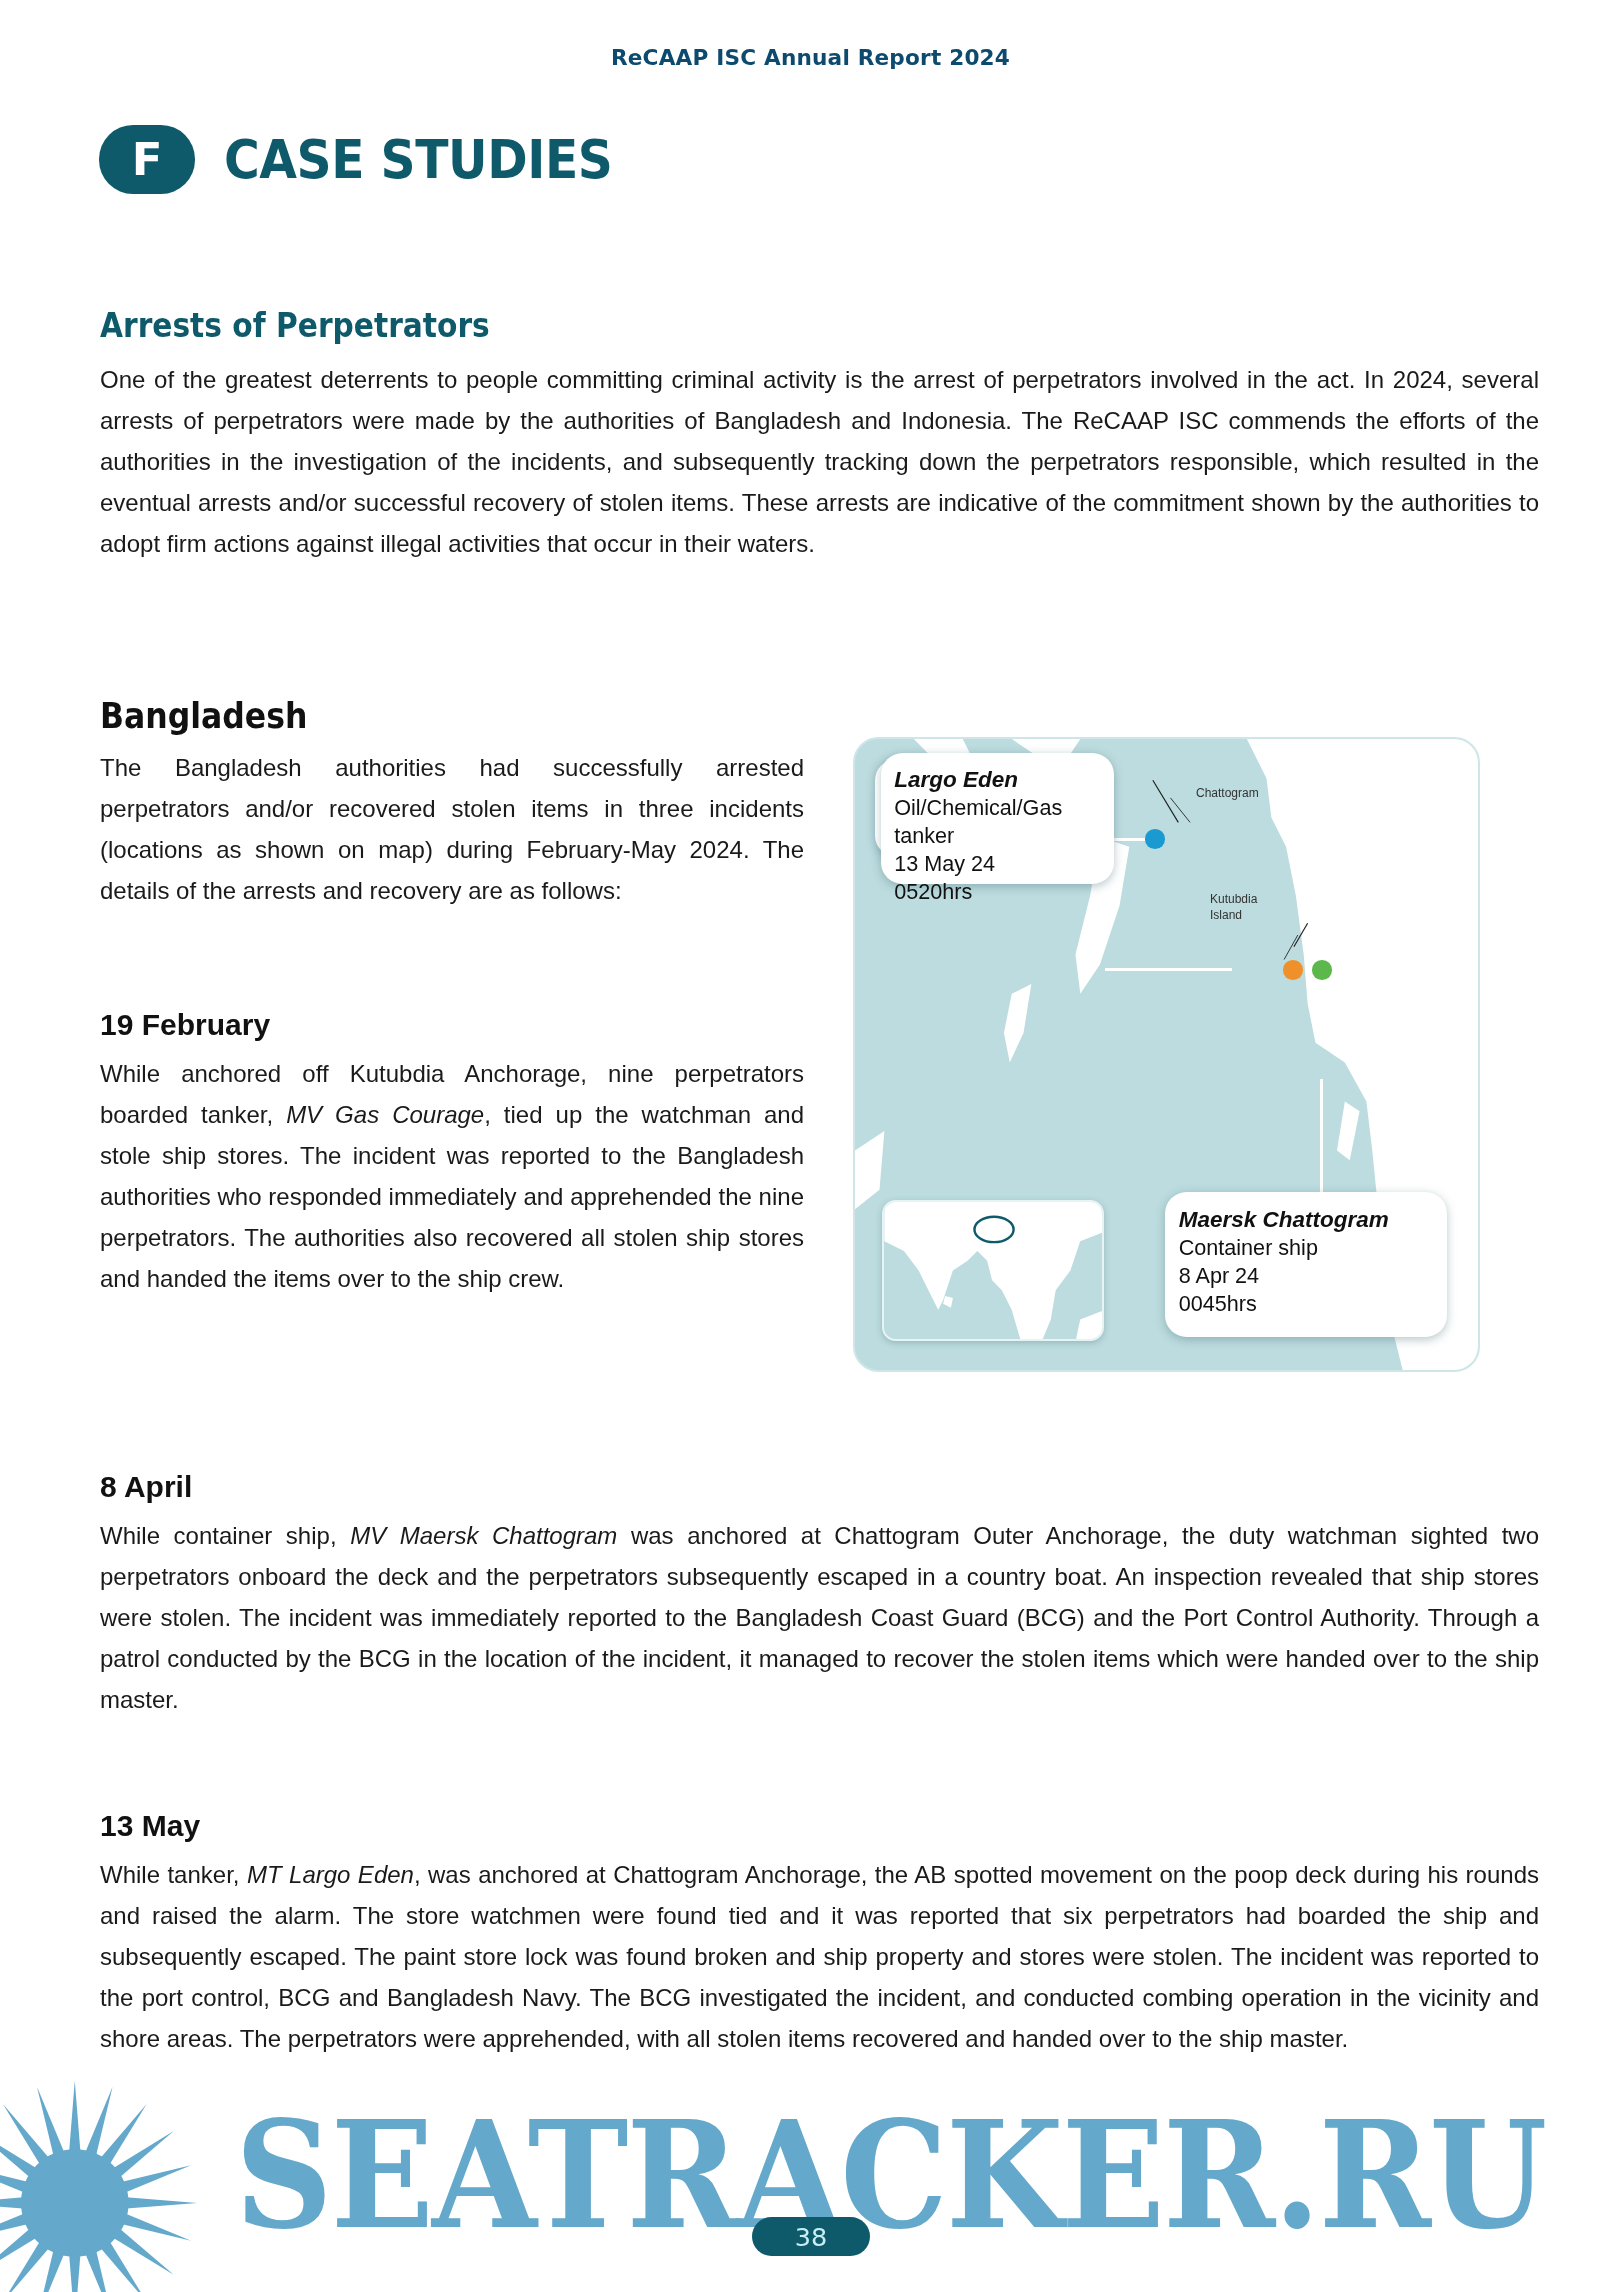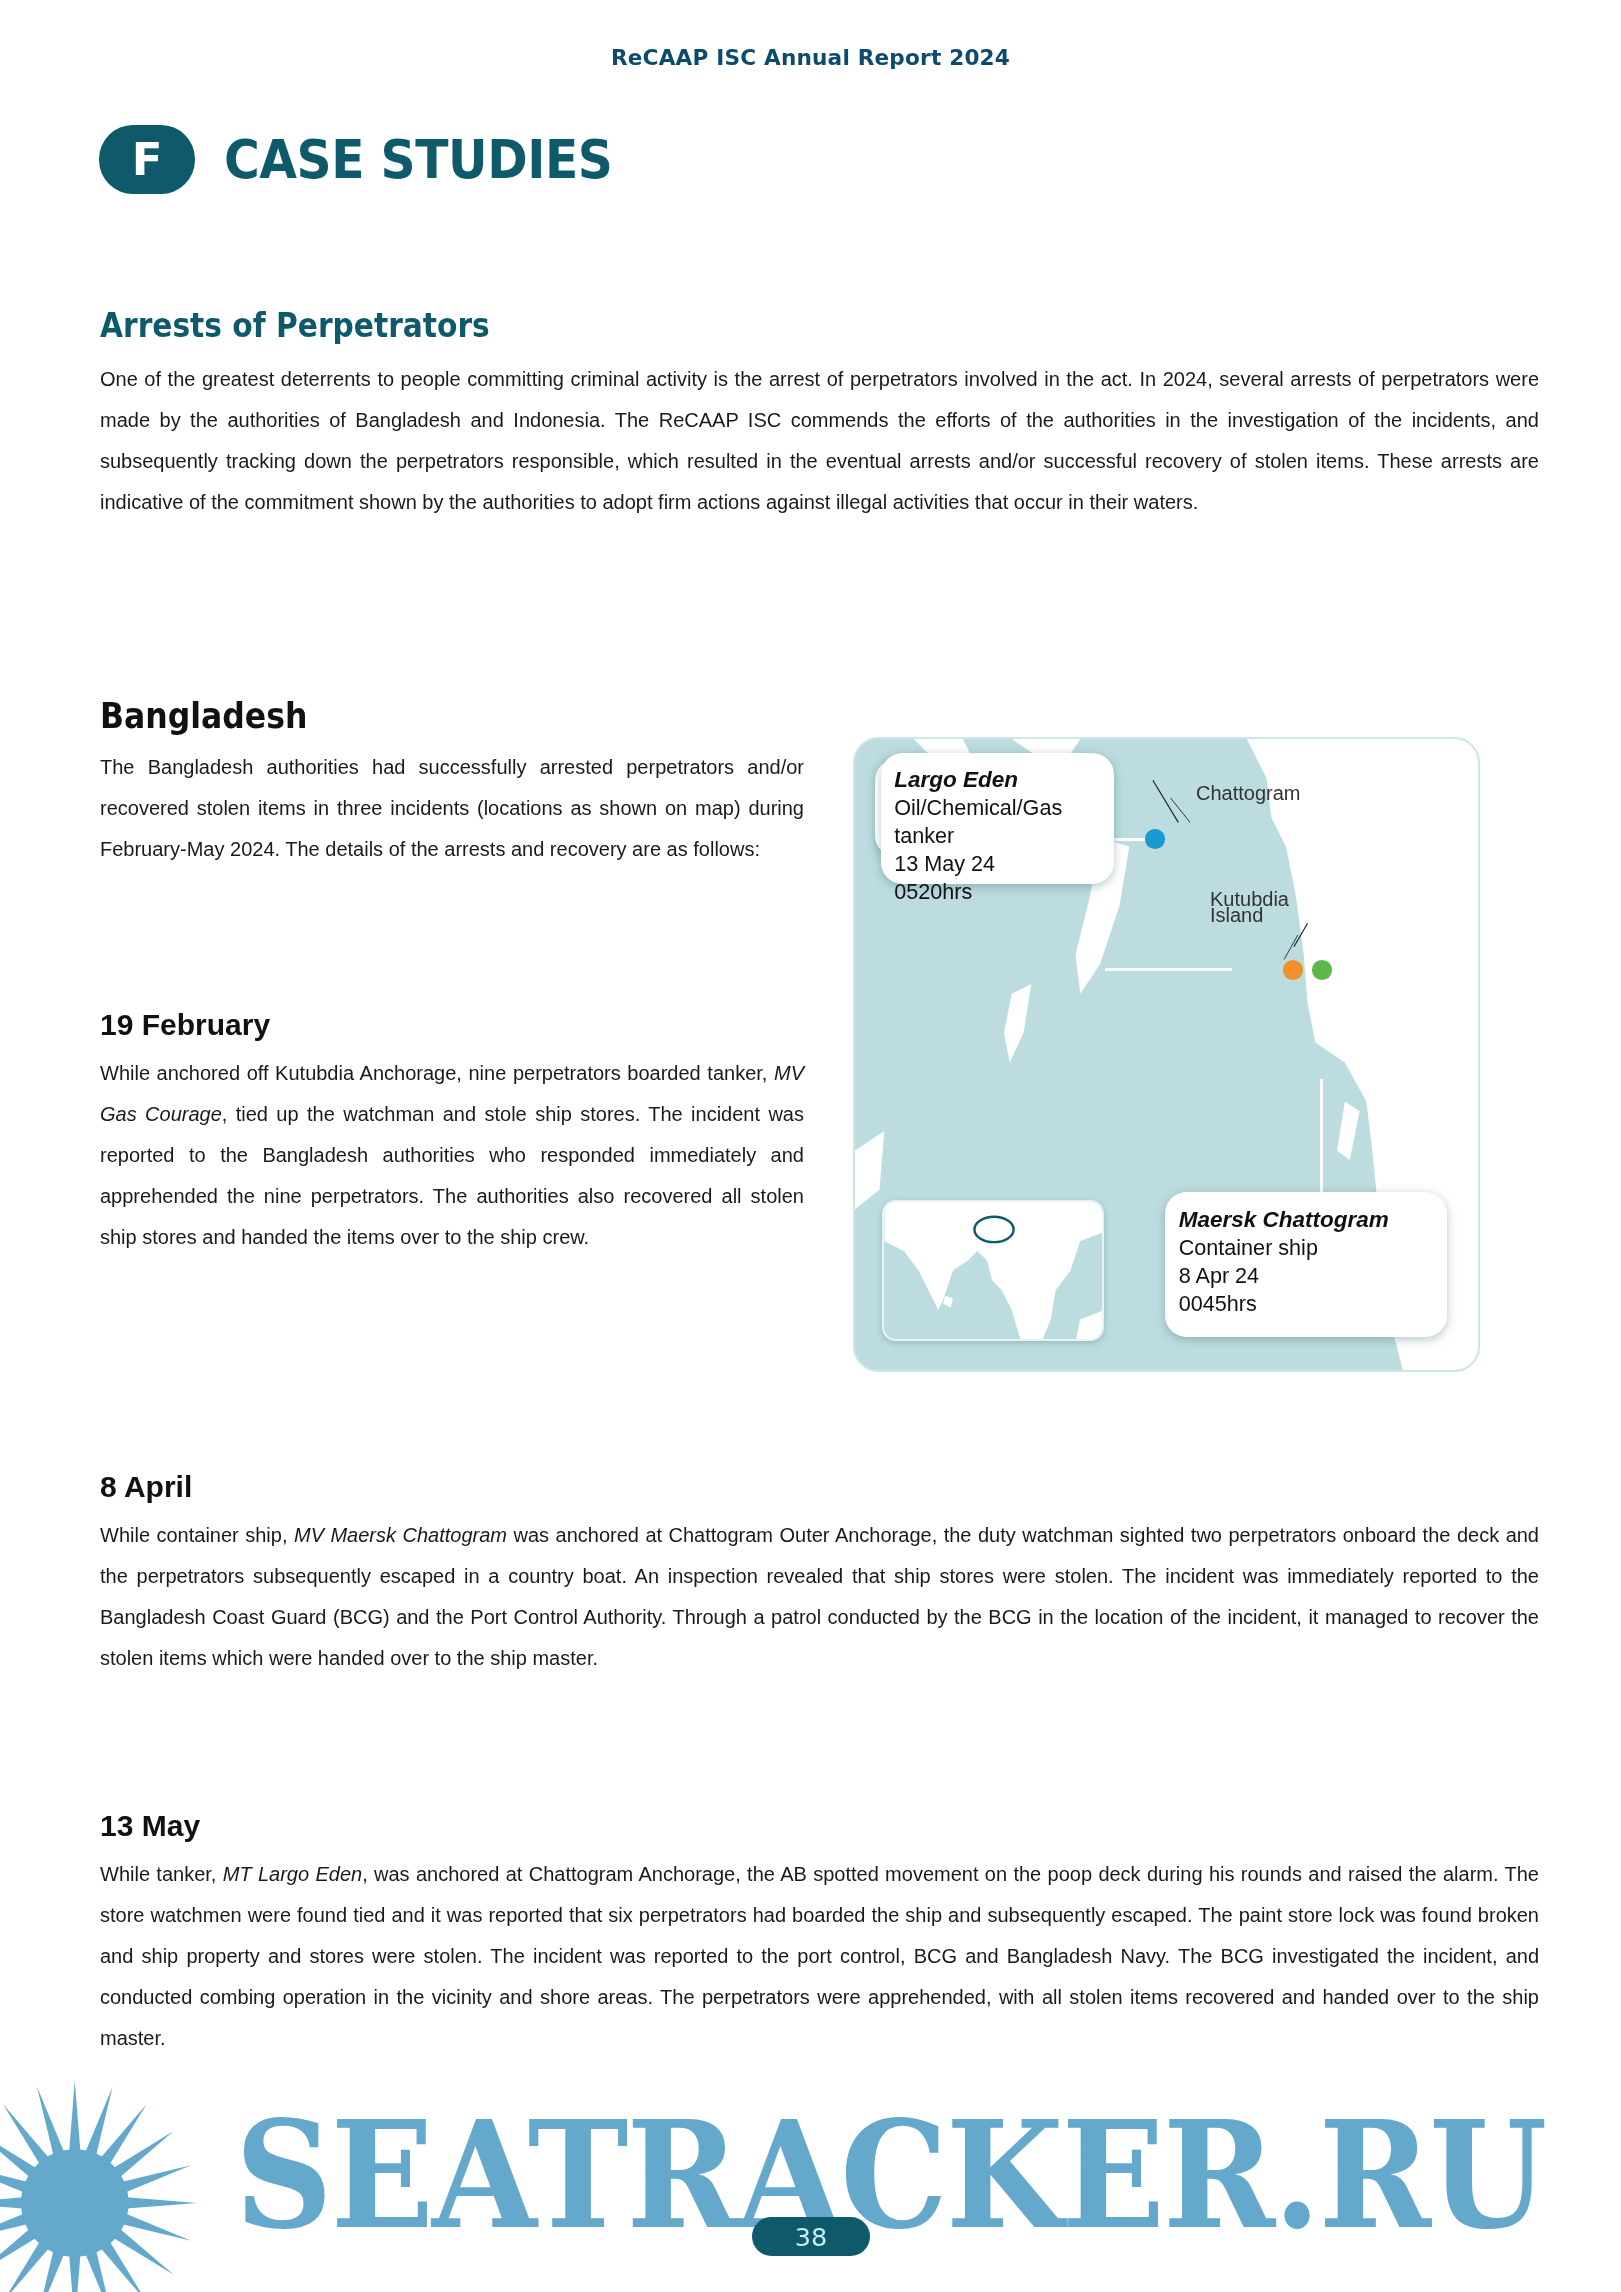--- a/index.html
+++ b/index.html
@@ -8,31 +8,31 @@
   .running-header { position: absolute; top: 45px; left: 0; width: 1621px; text-align: center; font-family: "DejaVu Sans", sans-serif; font-weight: bold; font-size: 21.6px; color: #0c4a6e; letter-spacing: 0.2px; }
 
   .section-title { position: absolute; top: 125px; left: 99px; display: flex; align-items: center; }
   .section-badge { width: 96px; height: 69px; border-radius: 34px; background: #0e5a6b; color: #fff; display: flex; align-items: center; justify-content: center; font-family: "DejaVu Sans", sans-serif; font-weight: bold; font-size: 45px; }
   .section-text { margin-left: 29px; font-family: "DejaVu Sans", sans-serif; font-weight: bold; font-size: 53px; color: #0e5a6b; letter-spacing: -0.5px; transform: scaleX(0.92); transform-origin: left center; }
 
   .h2-teal { position: absolute; left: 100px; font-family: "DejaVu Sans", sans-serif; font-weight: bold; font-size: 33px; color: #0e5a6b; transform: scaleX(0.9); transform-origin: left; }
   .h2-dark { position: absolute; left: 100px; font-family: "DejaVu Sans", sans-serif; font-weight: bold; font-size: 35px; color: #111; transform: scaleX(0.9); transform-origin: left; }
   .h3 { position: absolute; left: 100px; font-family: "Liberation Sans", sans-serif; font-weight: bold; font-size: 30px; color: #111; }
 
-  .para { position: absolute; left: 100px; font-family: "Liberation Sans", sans-serif; font-size: 20px; line-height: 41px; text-align: justify; color: #1a1a1a; margin: 0; }
+  .para { position: absolute; left: 100px; font-family: "Liberation Sans", sans-serif; font-size: 24px; line-height: 41px; text-align: justify; color: #1a1a1a; margin: 0; }
   .para.full { width: 1439px; }
   .para.half { width: 704px; }
   .para i { font-style: italic; }
 
   
   .map { position: absolute; left: 853px; top: 737px; width: 627px; height: 635px; border-radius: 25.5px; background: #bcdcdf; overflow: hidden; border: 2px solid #cfe6e8; box-sizing: border-box; }
   .map svg.geo { position: absolute; left: 0; top: 0; }
   .callout { position: absolute; background: #fff; border-radius: 21.6px; box-shadow: 0 2.9px 9.8px rgba(60,100,110,0.35); padding: 17.6px 21.6px; box-sizing: border-box; font-family: "Liberation Sans", sans-serif; font-size: 21.6px; line-height: 28px; color: #111; }
   .callout .vessel { font-weight: bold; font-style: italic; font-size: 22.5px; }
-  .place-label { position: absolute; font-family: "Liberation Sans", sans-serif; font-size: 20px; line-height: 15.7px; color: #333; }
+  .place-label { position: absolute; font-family: "Liberation Sans", sans-serif; font-size: 12px; line-height: 15.7px; color: #333; }
   .dot { position: absolute; width: 19.6px; height: 19.6px; border-radius: 50%; }
   .inset { position: absolute; left: 27.4px; top: 461px; width: 222px; height: 141px; border-radius: 13.7px; background: #bcdcdf; overflow: hidden; box-shadow: 0 2px 5.9px rgba(60,100,110,0.3); border: 2px solid #e8f3f4; box-sizing: border-box; }
 
   
   .watermark { position: absolute; left: 0; top: 2066px; width: 1621px; height: 226px; pointer-events: none; }
   .wm-text { position: absolute; left: 235px; top: 2102px; font-family: "DejaVu Serif", serif; font-weight: bold; font-size: 147px; letter-spacing: -2px; color: #64a8cb; transform: scaleX(0.92); transform-origin: left; white-space: nowrap; line-height: 1; }
 
   .page-number { position: absolute; left: 752px; top: 2217px; width: 118px; height: 39px; border-radius: 19.6px; background: #0e5a6b; color: #c7eef2; display: flex; align-items: center; justify-content: center; font-family: "DejaVu Sans", sans-serif; font-size: 25.5px; }
 </style>
 </head>

